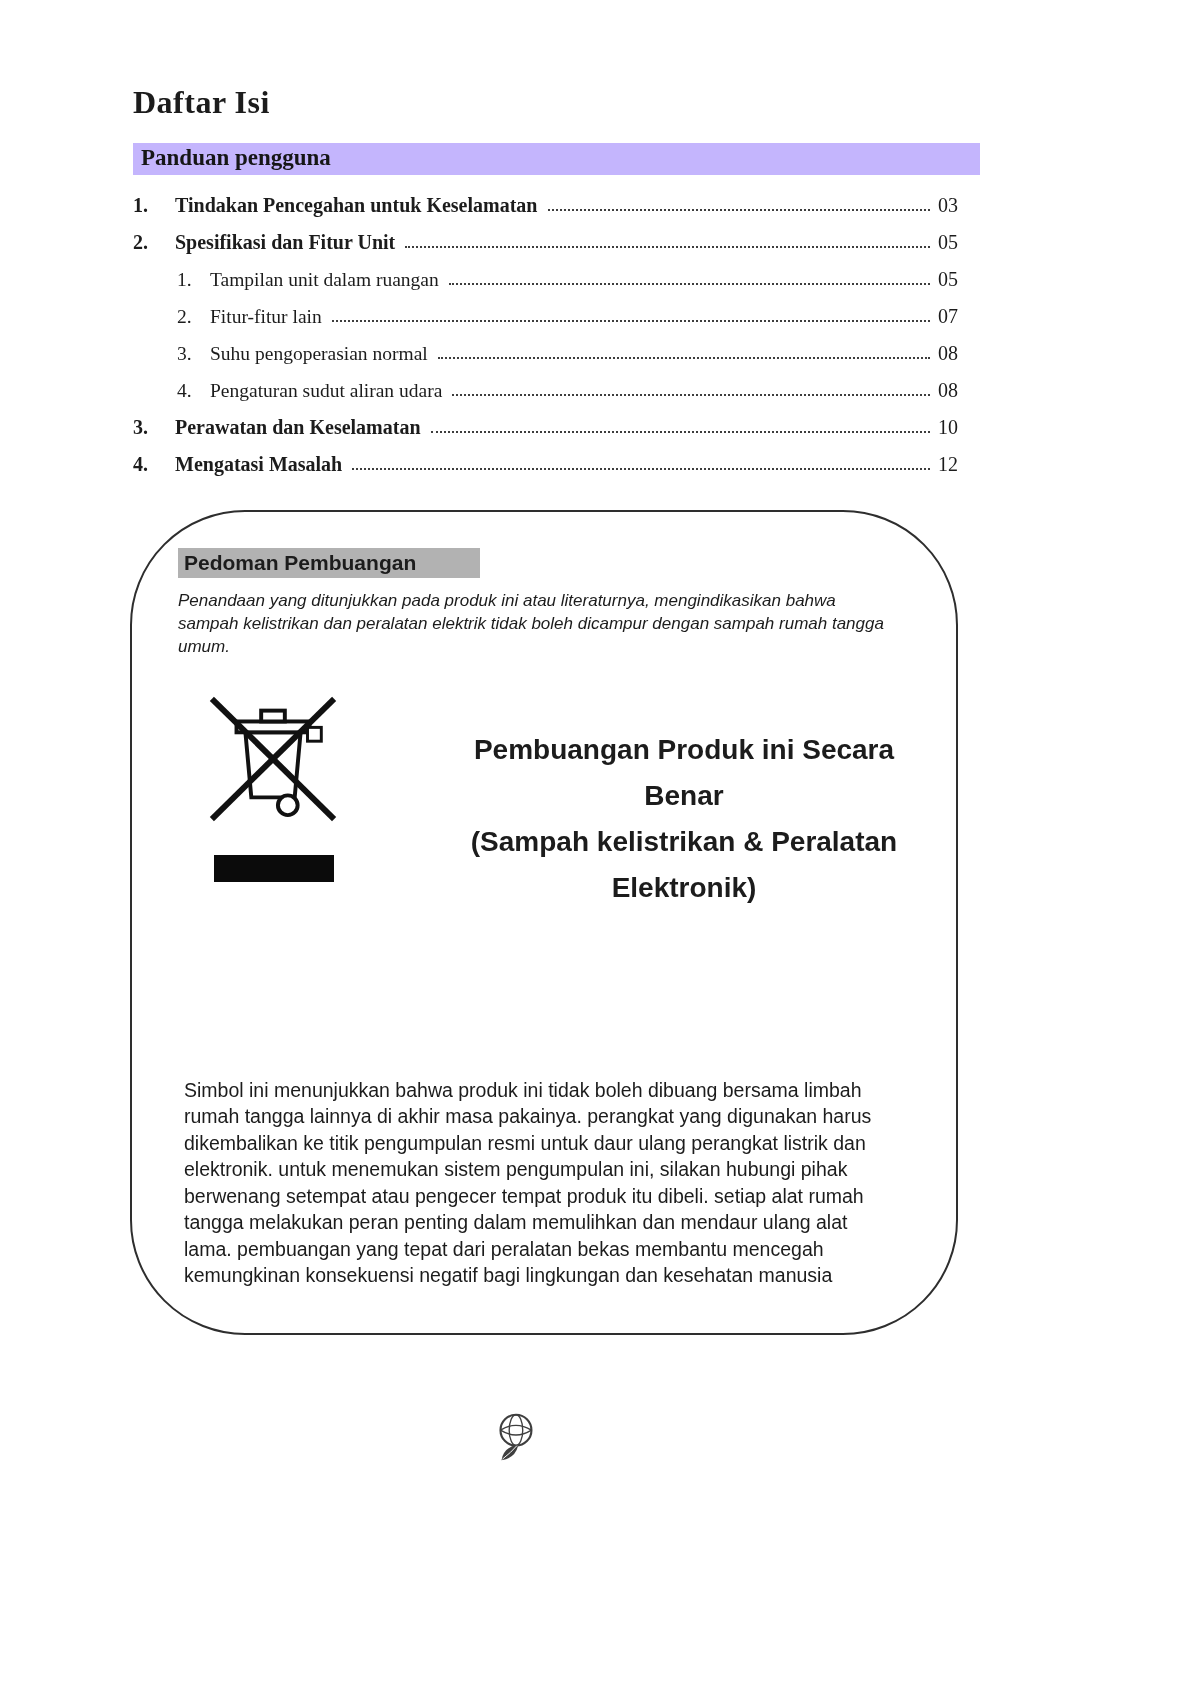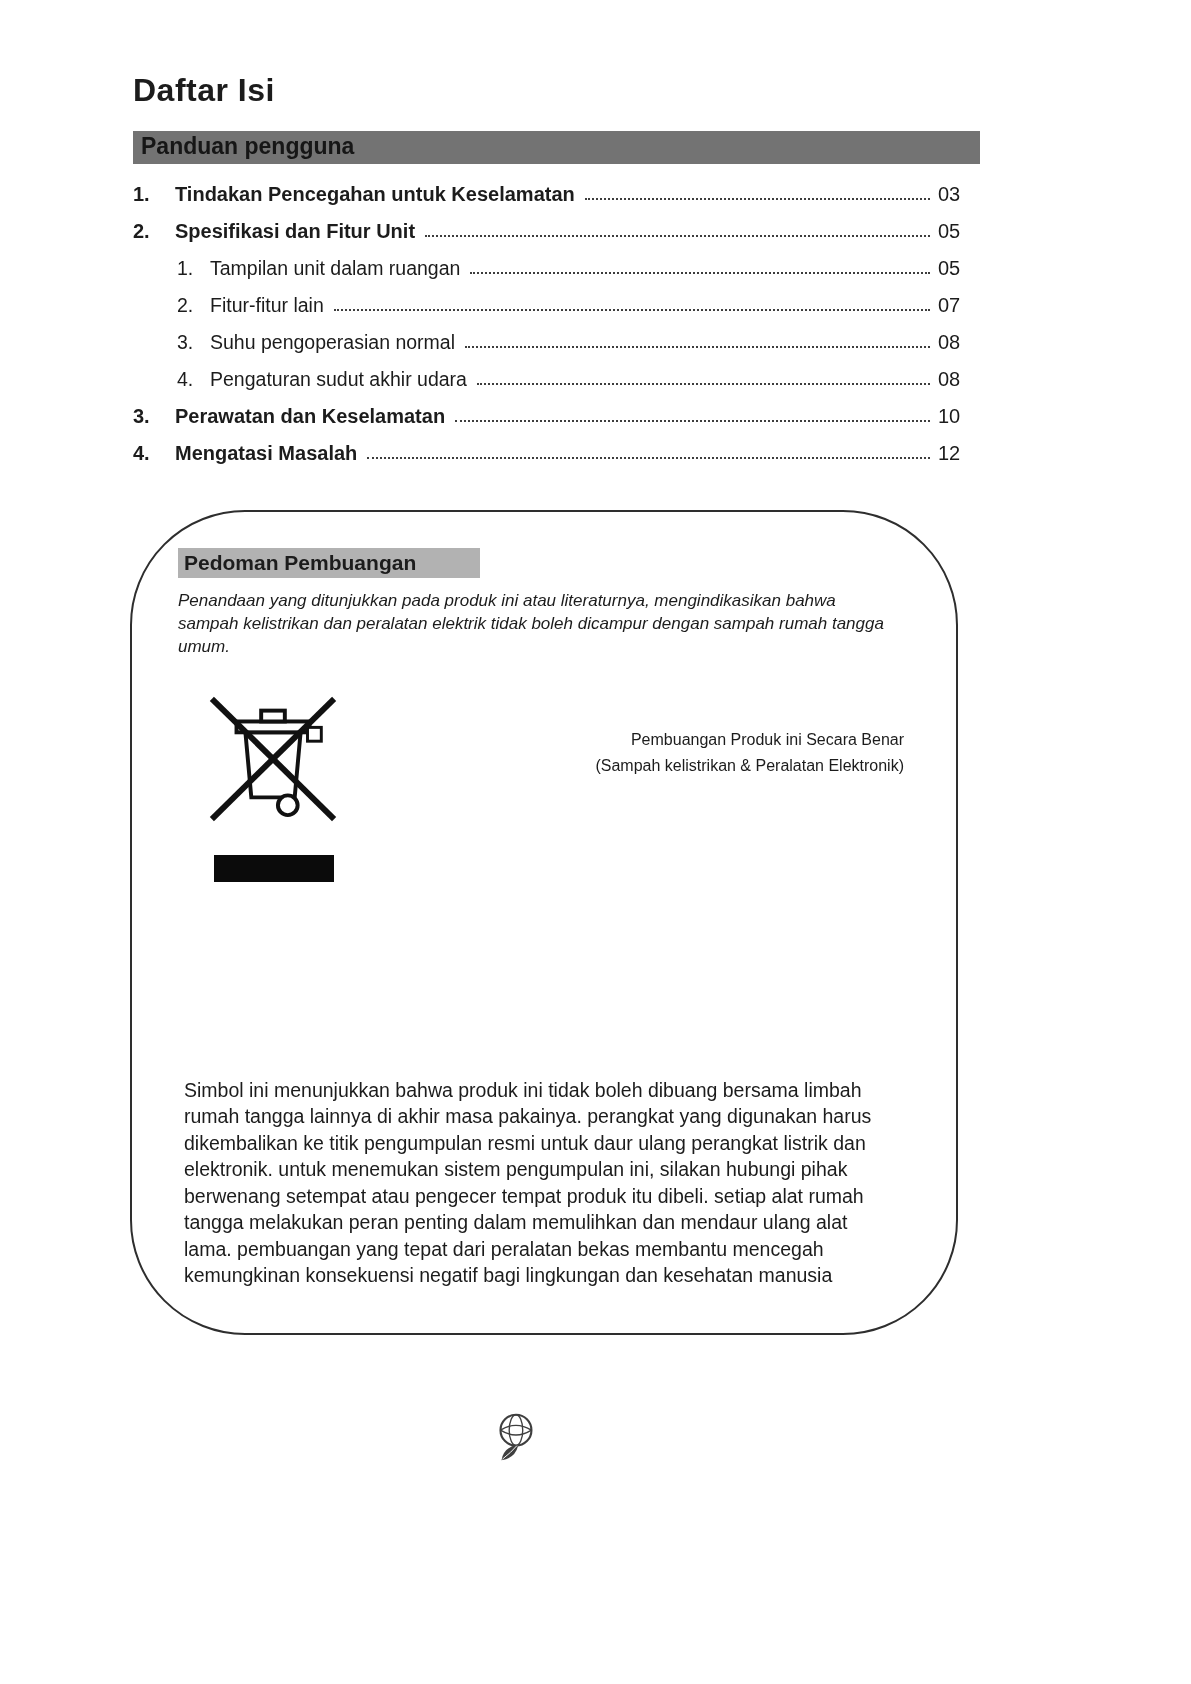--- a/index.html
+++ b/index.html
@@ -9,22 +9,23 @@
     height: 1684px;
     margin: 0 auto;
     background: #ffffff;
     font-family: "Liberation Sans", sans-serif;
     color: #1c1c1c;
     overflow: hidden;
   }
   .content {
     position: absolute;
     left: 133px;
-    top: 72px;
+    top: 84px;
     width: 847px;
+    font-family: Liberation Serif, serif;
   }
   .doc-title {
     font-size: 32px;
     font-weight: bold;
     margin: 0 0 22px 0;
     letter-spacing: 0.5px;
   }
   .banner {
     background: #9c9c9c;
     padding: 2px 10px 4px 8px;
@@ -92,24 +93,24 @@
   .weee-col { flex: none; width: 260px; padding-left: 26px; }
   .weee-icon svg { display: block; width: 138px; height: 150px; }
   .black-bar {
     width: 120px;
     height: 27px;
     background: #0b0b0b;
     margin: 26px 0 0 10px;
   }
   .title-col {
     flex: 1;
-    text-align: right;
+    text-align: center;
     padding-top: 48px;
-    font-weight: normal;
-    font-size: 16px;
+    font-weight: bold;
+    font-size: 28px;
     line-height: 1.65;
   }
   .disposal-body {
     font-size: 19.5px;
     line-height: 1.36;
     margin: 6px;
     max-width: 762px;
   }
   .eco-icon {
     position: absolute;
@@ -121,21 +122,21 @@
   .eco-icon svg { width: 58px; height: 58px; }
 </style>
 </head>
 <body>
 
 <div class="page">
   <div class="content">
 
     <h1 class="doc-title">Daftar Isi</h1>
 
-    <div class="banner" style="background: #737373;">Panduan pengguna</div>
+    <div class="banner" style="background: #c4b5fd;">Panduan pengguna</div>
 
     <div class="toc-list">
 
       <div class="toc-row main">
         <span class="toc-num">1.</span>
         <span class="toc-label">Tindakan Pencegahan untuk Keselamatan</span>
         <span class="leader"></span>
         <span class="toc-page">03</span>
       </div>
 
@@ -162,21 +163,21 @@
 
       <div class="toc-row sub">
         <span class="toc-num">3.</span>
         <span class="toc-label">Suhu pengoperasian normal</span>
         <span class="leader"></span>
         <span class="toc-page">08</span>
       </div>
 
       <div class="toc-row sub">
         <span class="toc-num">4.</span>
-        <span class="toc-label">Pengaturan sudut akhir udara</span>
+        <span class="toc-label">Pengaturan sudut aliran udara</span>
         <span class="leader"></span>
         <span class="toc-page">08</span>
       </div>
 
       <div class="toc-row main">
         <span class="toc-num">3.</span>
         <span class="toc-label">Perawatan dan Keselamatan</span>
         <span class="leader"></span>
         <span class="toc-page">10</span>
       </div>

